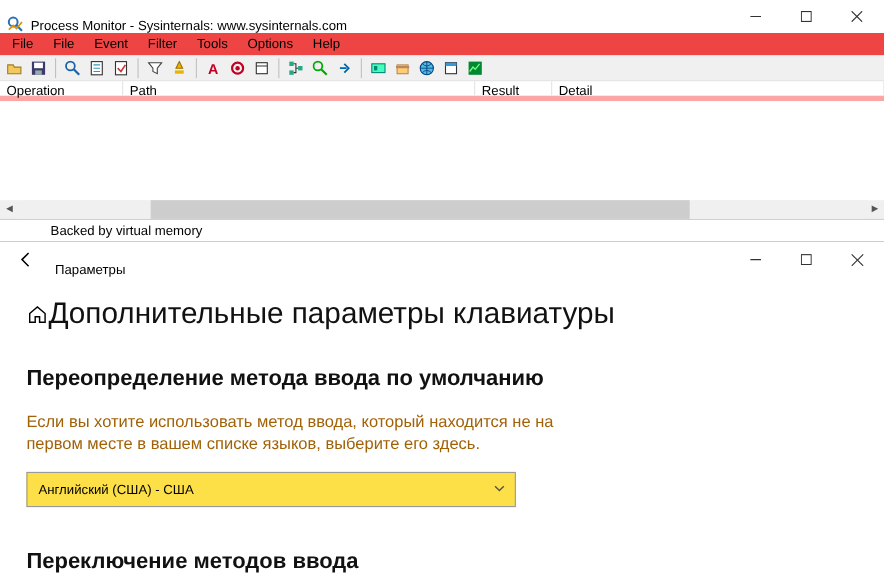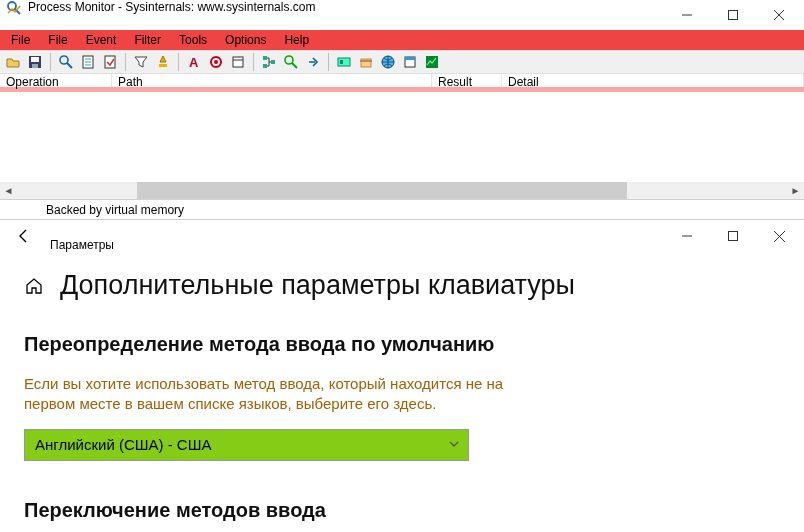--- a/index.html
+++ b/index.html
@@ -15,21 +15,21 @@
   .pm-window {
     width: 804px;
     height: 220px;
     display: flex;
     flex-direction: column;
     border-bottom: 1px solid #ccc;
   }
   .pm-title {
     height: 30px;
     display: flex;
-    align-items: flex-start;
+    align-items: flex-end;
     padding: 0 2px 0 6px;
     background: #fff;
     color: #000;
     font-size: 12px;
   }
   .pm-title .app-icon {
     width: 16px; height: 16px;
     margin-right: 6px;
     display:inline-flex;align-items:center;justify-content:center;
   }
@@ -152,21 +152,21 @@
     width:46px;height:32px;display:flex;align-items:center;justify-content:center;color:#333;font-size:13px;
   }
   .settings-body {
     flex:1;
     padding: 18px 24px 0 24px;
     overflow:hidden;
   }
   .settings-head {
     display:flex;
     align-items:center;
-    gap: 16px;
+    gap: 0;
     margin-bottom: 32px;
   }
   .settings-head .home-icon {
     width:20px;height:20px;
     display:flex;align-items:center;justify-content:center;
     font-size:18px;
     color:#000;
   }
   .settings-head h1 {
     margin:0;
@@ -188,22 +188,22 @@
     max-width: 480px;
     color:#a16207;
   }
   .combo {
     width: 445px;
     height: 32px;
     border:1px solid #999;
     display:flex;
     align-items:center;
     padding:0 8px 0 10px;
-    font-size:15px;
-    background:#84cc16;
+    font-size:12px;
+    background:#fde047;
     justify-content:space-between;
     margin-bottom: 38px;
   }
   .combo .chev {
     font-size:14px;
     color:#555;
   }
 </style>
 </head>
 <body>

